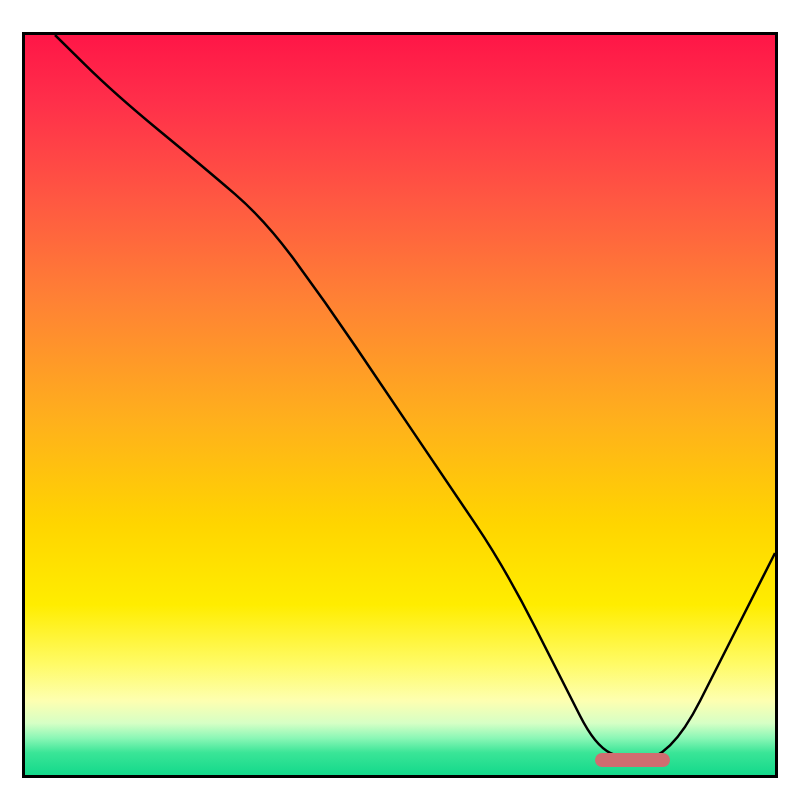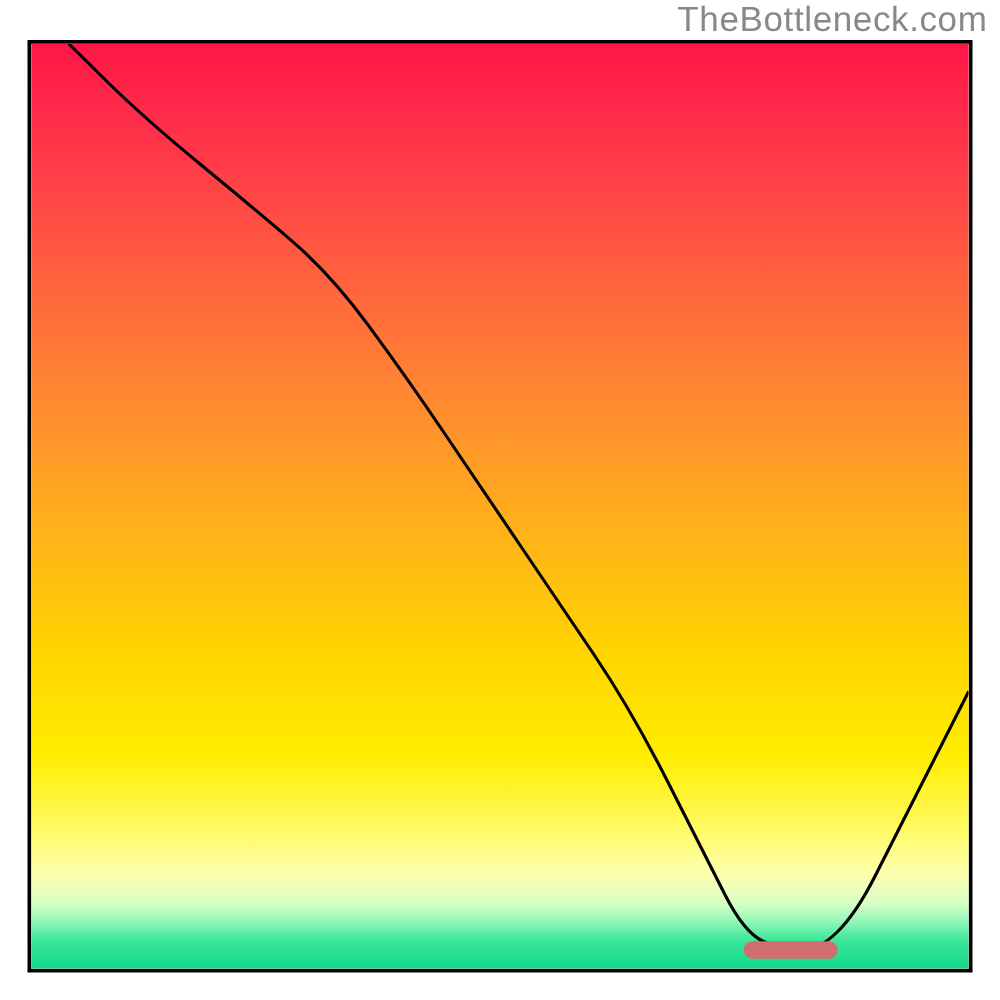--- a/index.html
+++ b/index.html
@@ -66,21 +66,20 @@
     height: 14px;
     background: #cf6d70;
     border-radius: 7px;
   }
 </style>
 </head>
 <body>
 
 <div class="frame">
 
-  <div class="watermark">TheBottleneck.com</div>
 
   <div class="plot-box">
 
     <div class="gradient"></div>
 
     <svg class="curve-svg" viewBox="0 0 750 740" preserveAspectRatio="none">
       <path fill="none" stroke="#000000" stroke-width="2.5" d="M 30 0 Q 30 0 60 29.599999999999966 Q 90 59.19999999999993 135 96.19999999999999 Q 180 133.20000000000005 210 159.10000000000002 Q 240 185 270 225.7 Q 300 266.4 330 310.79999999999995 Q 360 355.2 390 399.6 Q 420.00000000000006 444 450 488.4 Q 480 532.8 510 592 Q 540 651.2 555 680.8 Q 570 710.4 585 717.8 Q 600 725.2 615 725.2 Q 630 725.2 645 710.4000000000001 Q 660 695.6 675 666 Q 690 636.4 720 577.2 T 750 518 "></path>
     </svg>
 
     <div class="marker" style="left: 570px; width: 75px; top: 718.2px; background: rgb(207, 109, 112);"></div>

